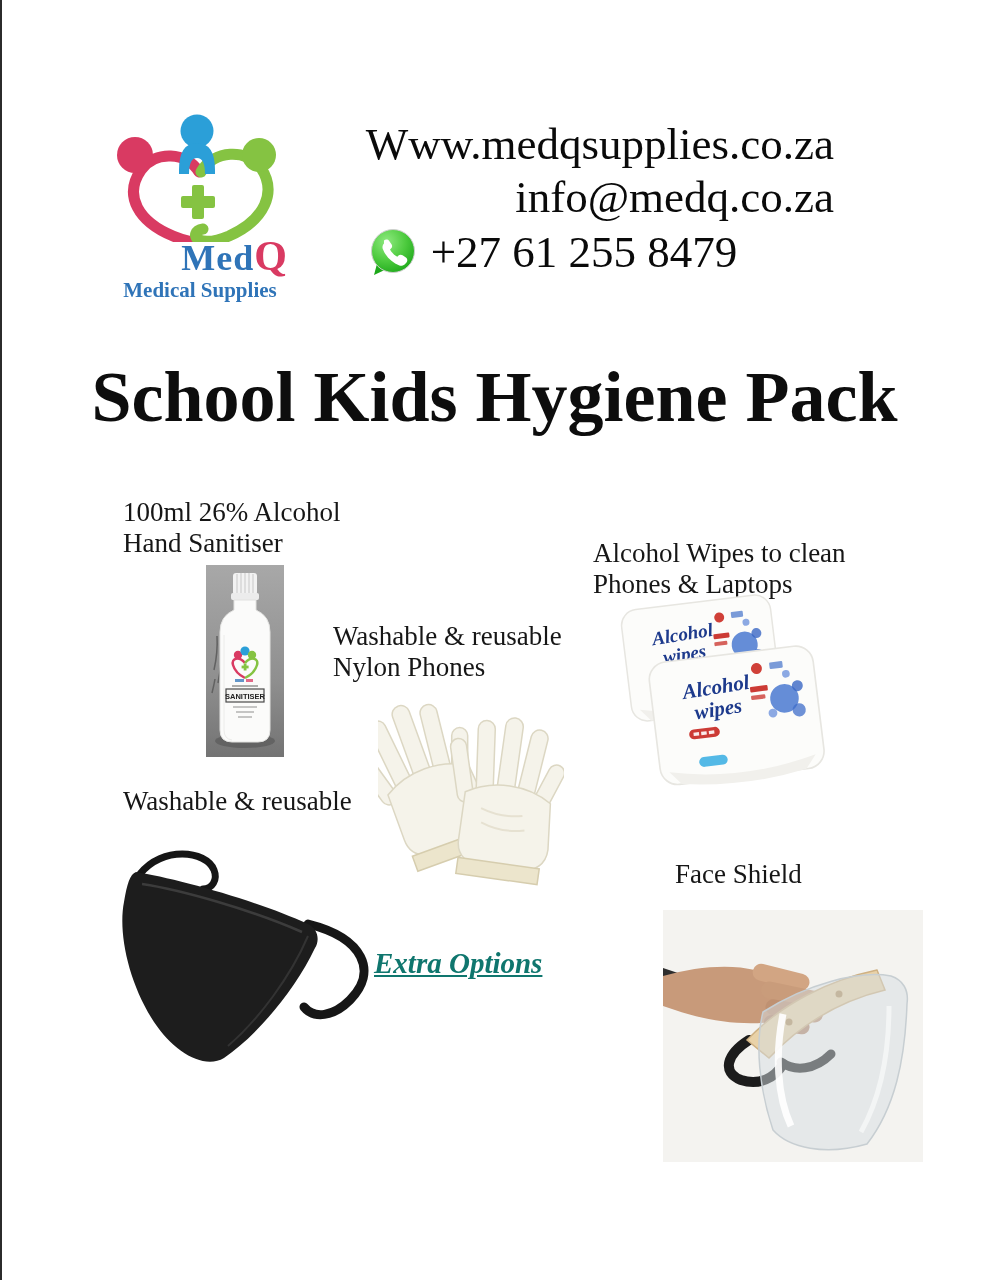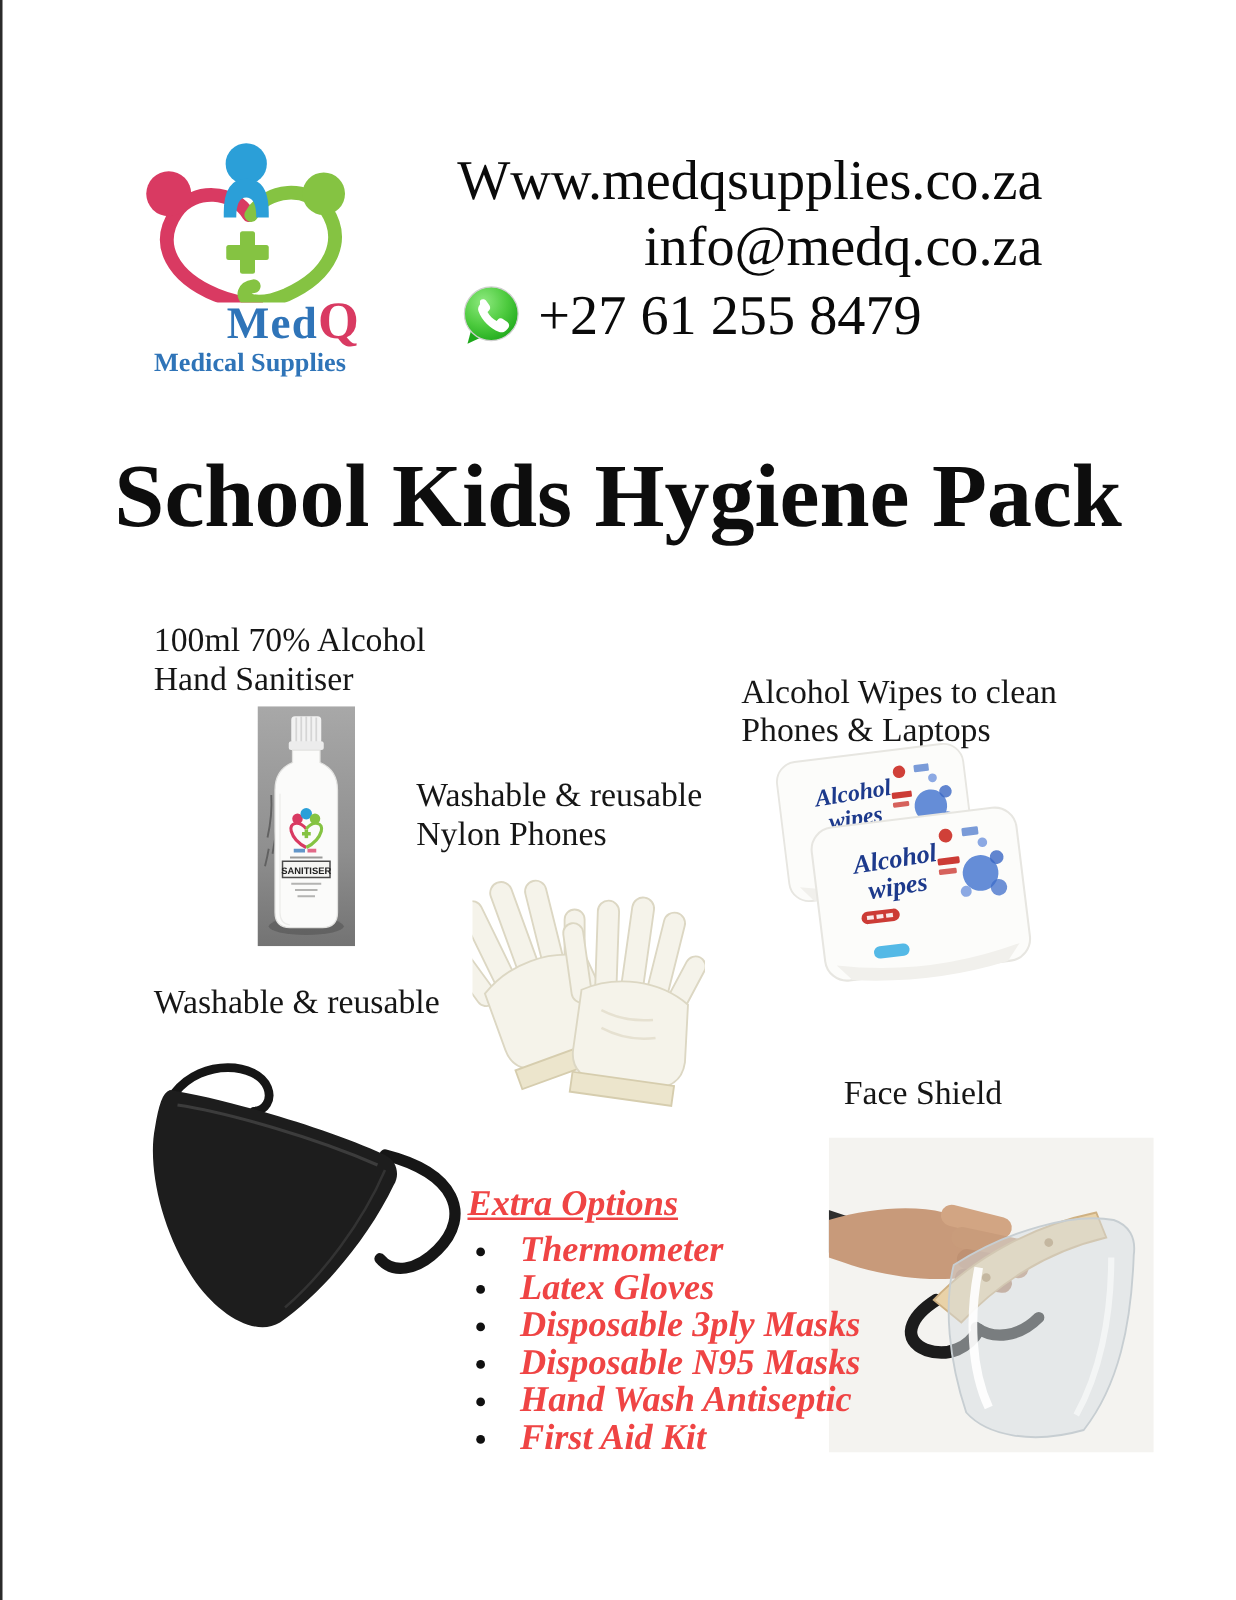--- a/index.html
+++ b/index.html
@@ -23,21 +23,21 @@
   .contact { position:absolute; left:330px; top:118px; width:504px; text-align:right; }
   .contact-line { font-size:45px; line-height:53px; color:#0a0a0a; white-space:nowrap; }
   .phone-row { display:flex; align-items:center; justify-content:center; gap:12px; transform:translateX(-30px); margin-top:2px; }
 
   .title { position:absolute; left:0; top:356px; width:100%; text-align:center;
            font-size:72px; font-weight:bold; color:#0d0d0d; white-space:nowrap; }
 
   .prod-label { position:absolute; font-size:27px; line-height:31px; color:#161616; white-space:nowrap; }
 
   
-  .extra { position:absolute; left:374px; top:948px; font-weight:bold; font-style:italic; color:#ef4444; }
+  .extra { position:absolute; left:374px; top:948px; font-weight:bold; font-style:italic; color:#0f766e; }
   .extra-heading { font-size:29px; line-height:30px; text-decoration:underline; margin-bottom:7px; }
   .extra-list { list-style:none; }
   .extra-list li { position:relative; padding-left:42px; font-size:29px; line-height:30px; white-space:nowrap; }
   .extra-list li::before { content:""; position:absolute; left:7px; top:13px; width:7px; height:7px;
                            border-radius:50%; background:#101010; }
 </style>
 </head>
 <body>
 
 <div class="page">
@@ -75,21 +75,21 @@
         <circle cx="26" cy="24" r="21.5" fill="url(#wagrad)" stroke="#cfcfcf" stroke-width="1"></circle>
         <path d="M17,13.5 c1.5,-1.5 4,-1.3 5.2,0.4 l2.3,3.3 c1,1.4 0.8,3.3 -0.5,4.4 l-1,0.9 c1.7,3.1 4.2,5.6 7.3,7.3 l0.9,-1 c1.1,-1.3 3,-1.5 4.4,-0.5 l3.3,2.3 c1.7,1.2 1.9,3.7 0.4,5.2 l-1.5,1.5 c-1.4,1.4 -3.5,1.9 -5.4,1.2 c-7.6,-2.9 -13.7,-9 -16.6,-16.6 c-0.7,-1.9 -0.2,-4 1.2,-5.4 z" fill="#ffffff"></path>
       </svg>
       <span>+27 61 255 8479</span>
     </div>
   </div>
 
   <div class="title" role="heading" aria-level="1">School Kids Hygiene Pack</div>
 
   <div class="prod-label" style="left:123px; top:497px;">
-    <div>100ml 70% Alcohol</div>
+    <div>100ml 26% Alcohol</div>
     <div>Hand Sanitiser</div>
   </div>
 
   <div class="prod-label" style="left:593px; top:509px;margin-top:29px;">
     <div>Alcohol Wipes to clean</div>
     <div>Phones &amp; Laptops</div>
   </div>
 
   <div class="prod-label" style="left:333px; top:621px;">
     <div>Washable &amp; reusable</div>
@@ -227,23 +227,15 @@
     <path d="M84,130 C118,94 166,70 214,60 L222,80 C180,90 140,112 106,148 Z" fill="var(--shield-band-tan,#e9d2a8)" stroke="#cfb183" stroke-width="1.5"></path>
     <circle cx="126" cy="112" r="3.5" fill="#b3905e"></circle>
     <circle cx="176" cy="84" r="3.5" fill="#b3905e"></circle>
     <path d="M100,102 C144,74 196,60 228,66 C240,70 246,80 244,94 C242,150 232,198 204,234 C162,246 126,238 110,220 C96,178 92,134 100,102 Z" fill="rgba(214,222,226,0.5)" stroke="#c7ced2" stroke-width="1.5"></path>
     <path d="M120,104 C112,144 114,186 128,216" stroke="rgba(255,255,255,0.9)" stroke-width="7" fill="none"></path>
     <path d="M226,96 C226,146 216,190 198,222" stroke="rgba(255,255,255,0.55)" stroke-width="5" fill="none"></path>
   </svg>
 
   <div class="extra">
     <div class="extra-heading">Extra Options</div>
-    <ul class="extra-list">
-      <li><span>Thermometer</span></li>
-      <li><span>Latex Gloves</span></li>
-      <li><span>Disposable 3ply Masks</span></li>
-      <li><span>Disposable N95 Masks</span></li>
-      <li><span>Hand Wash Antiseptic</span></li>
-      <li><span>First Aid Kit</span></li>
-    </ul>
   </div>
 
 </div>
 
 </body></html>

